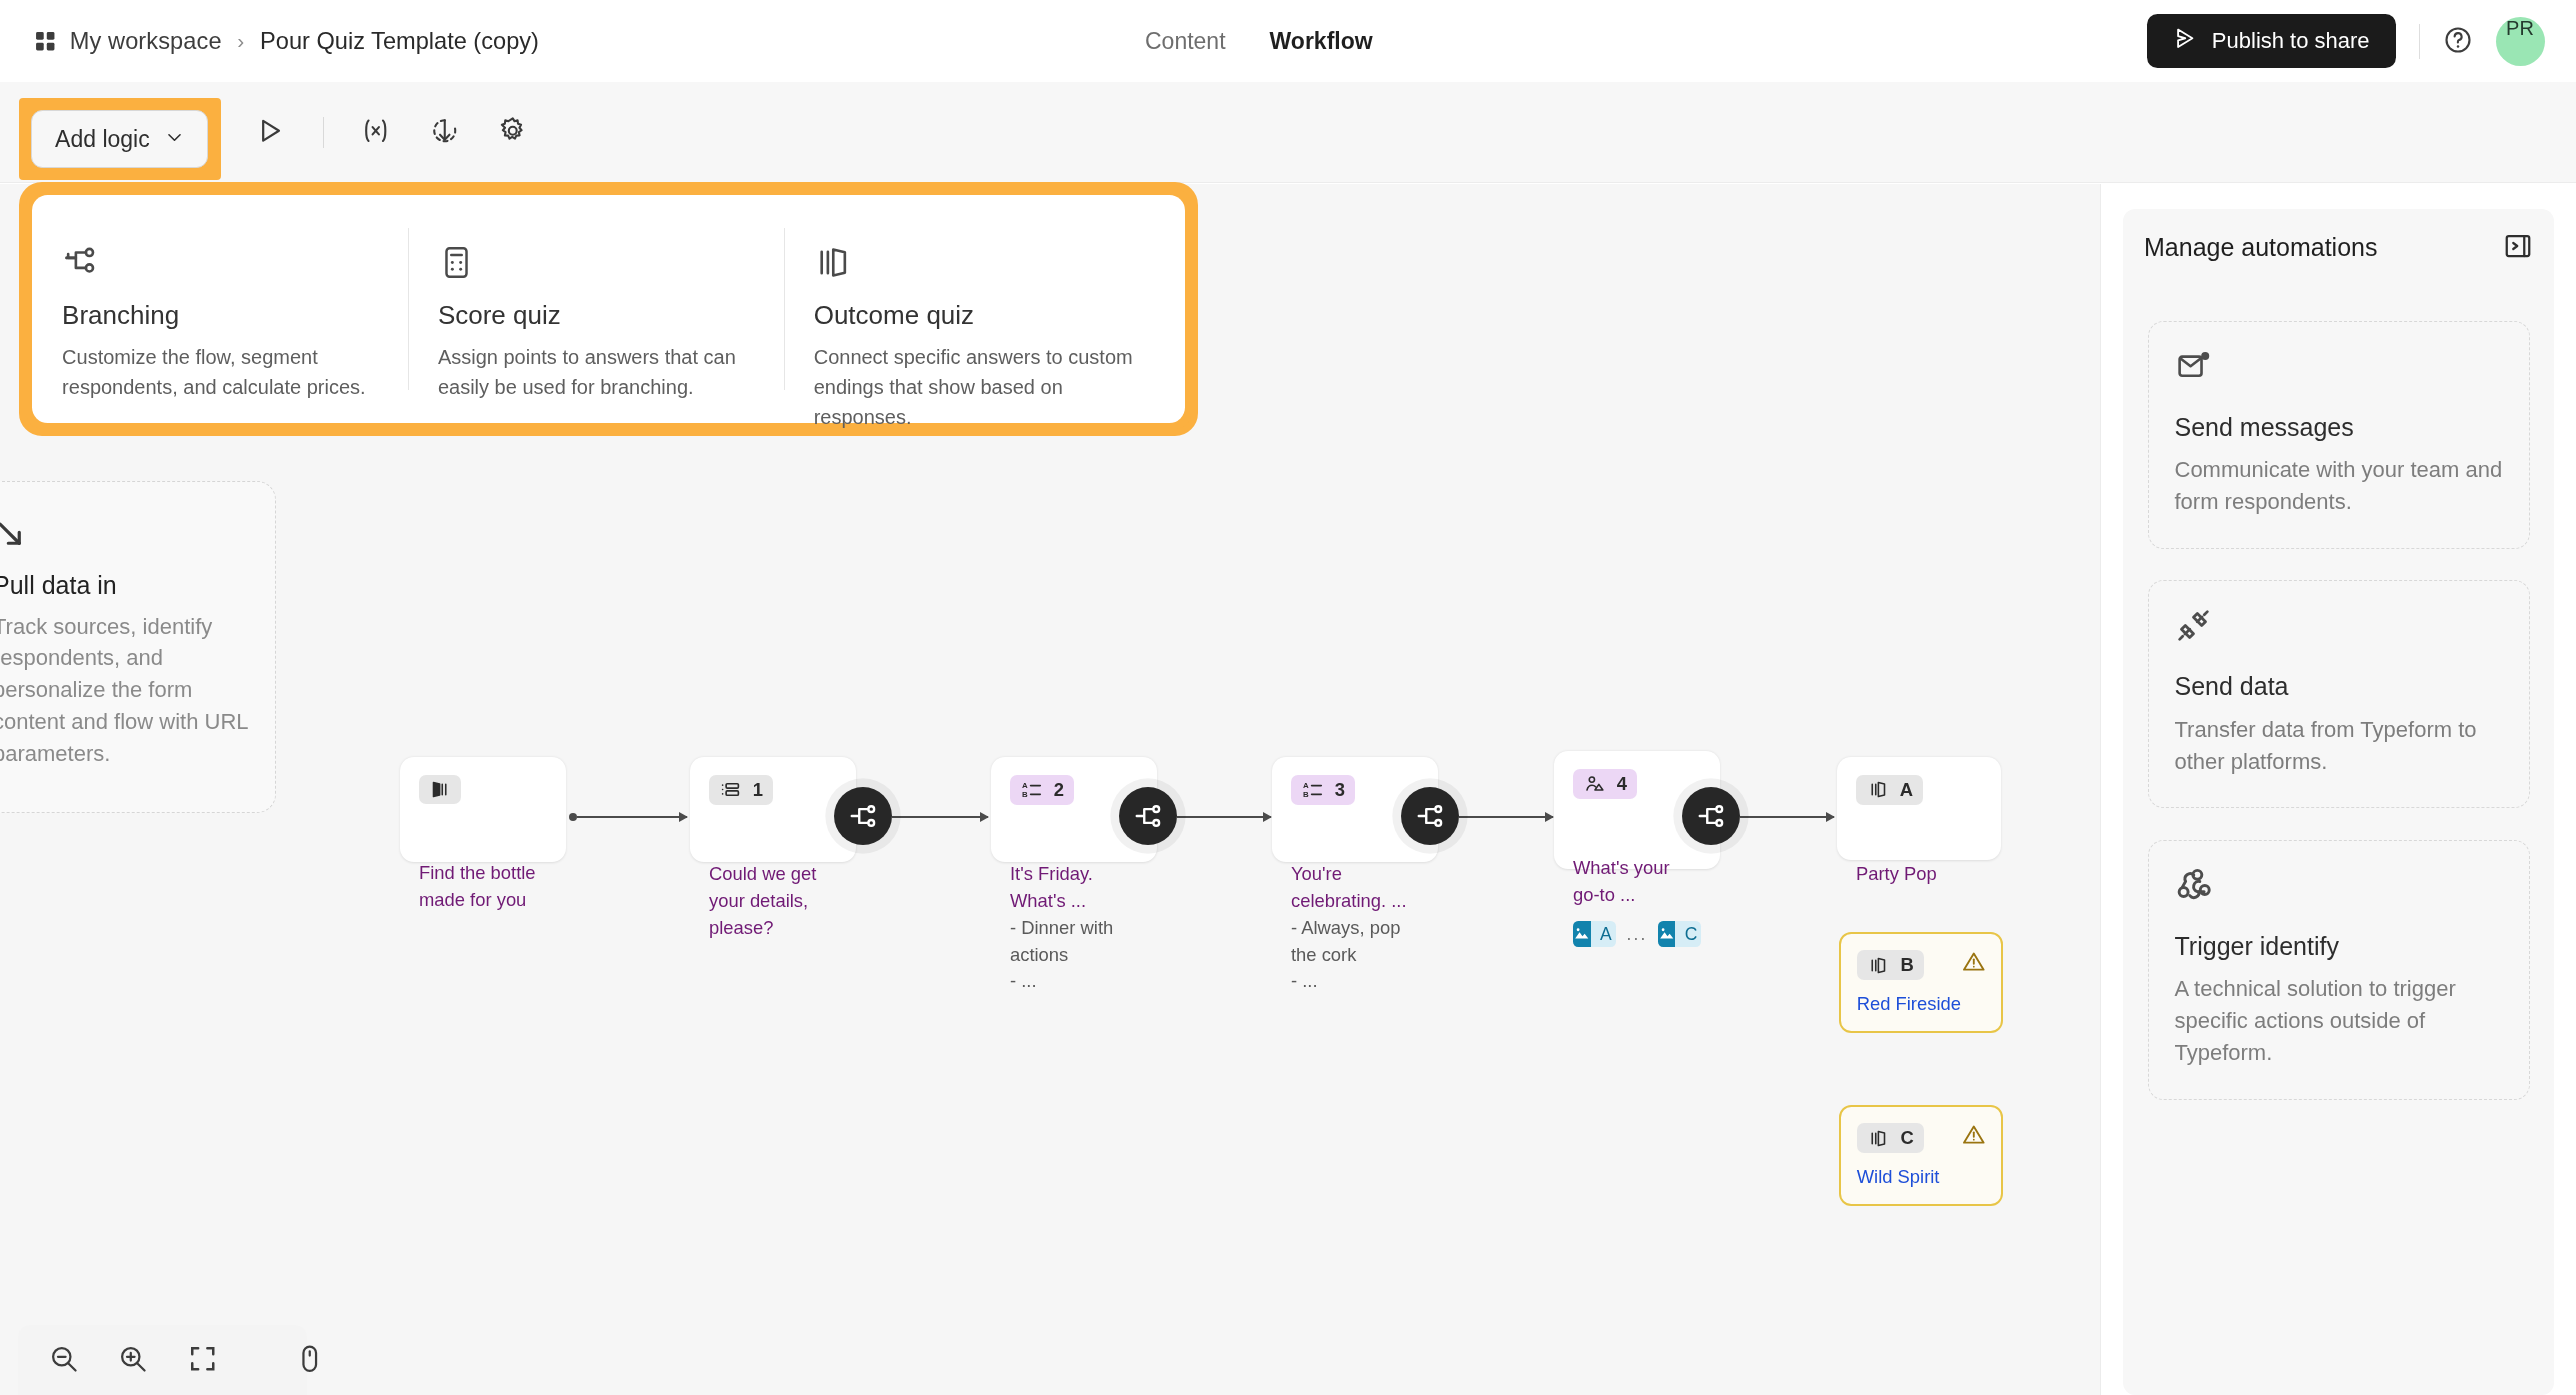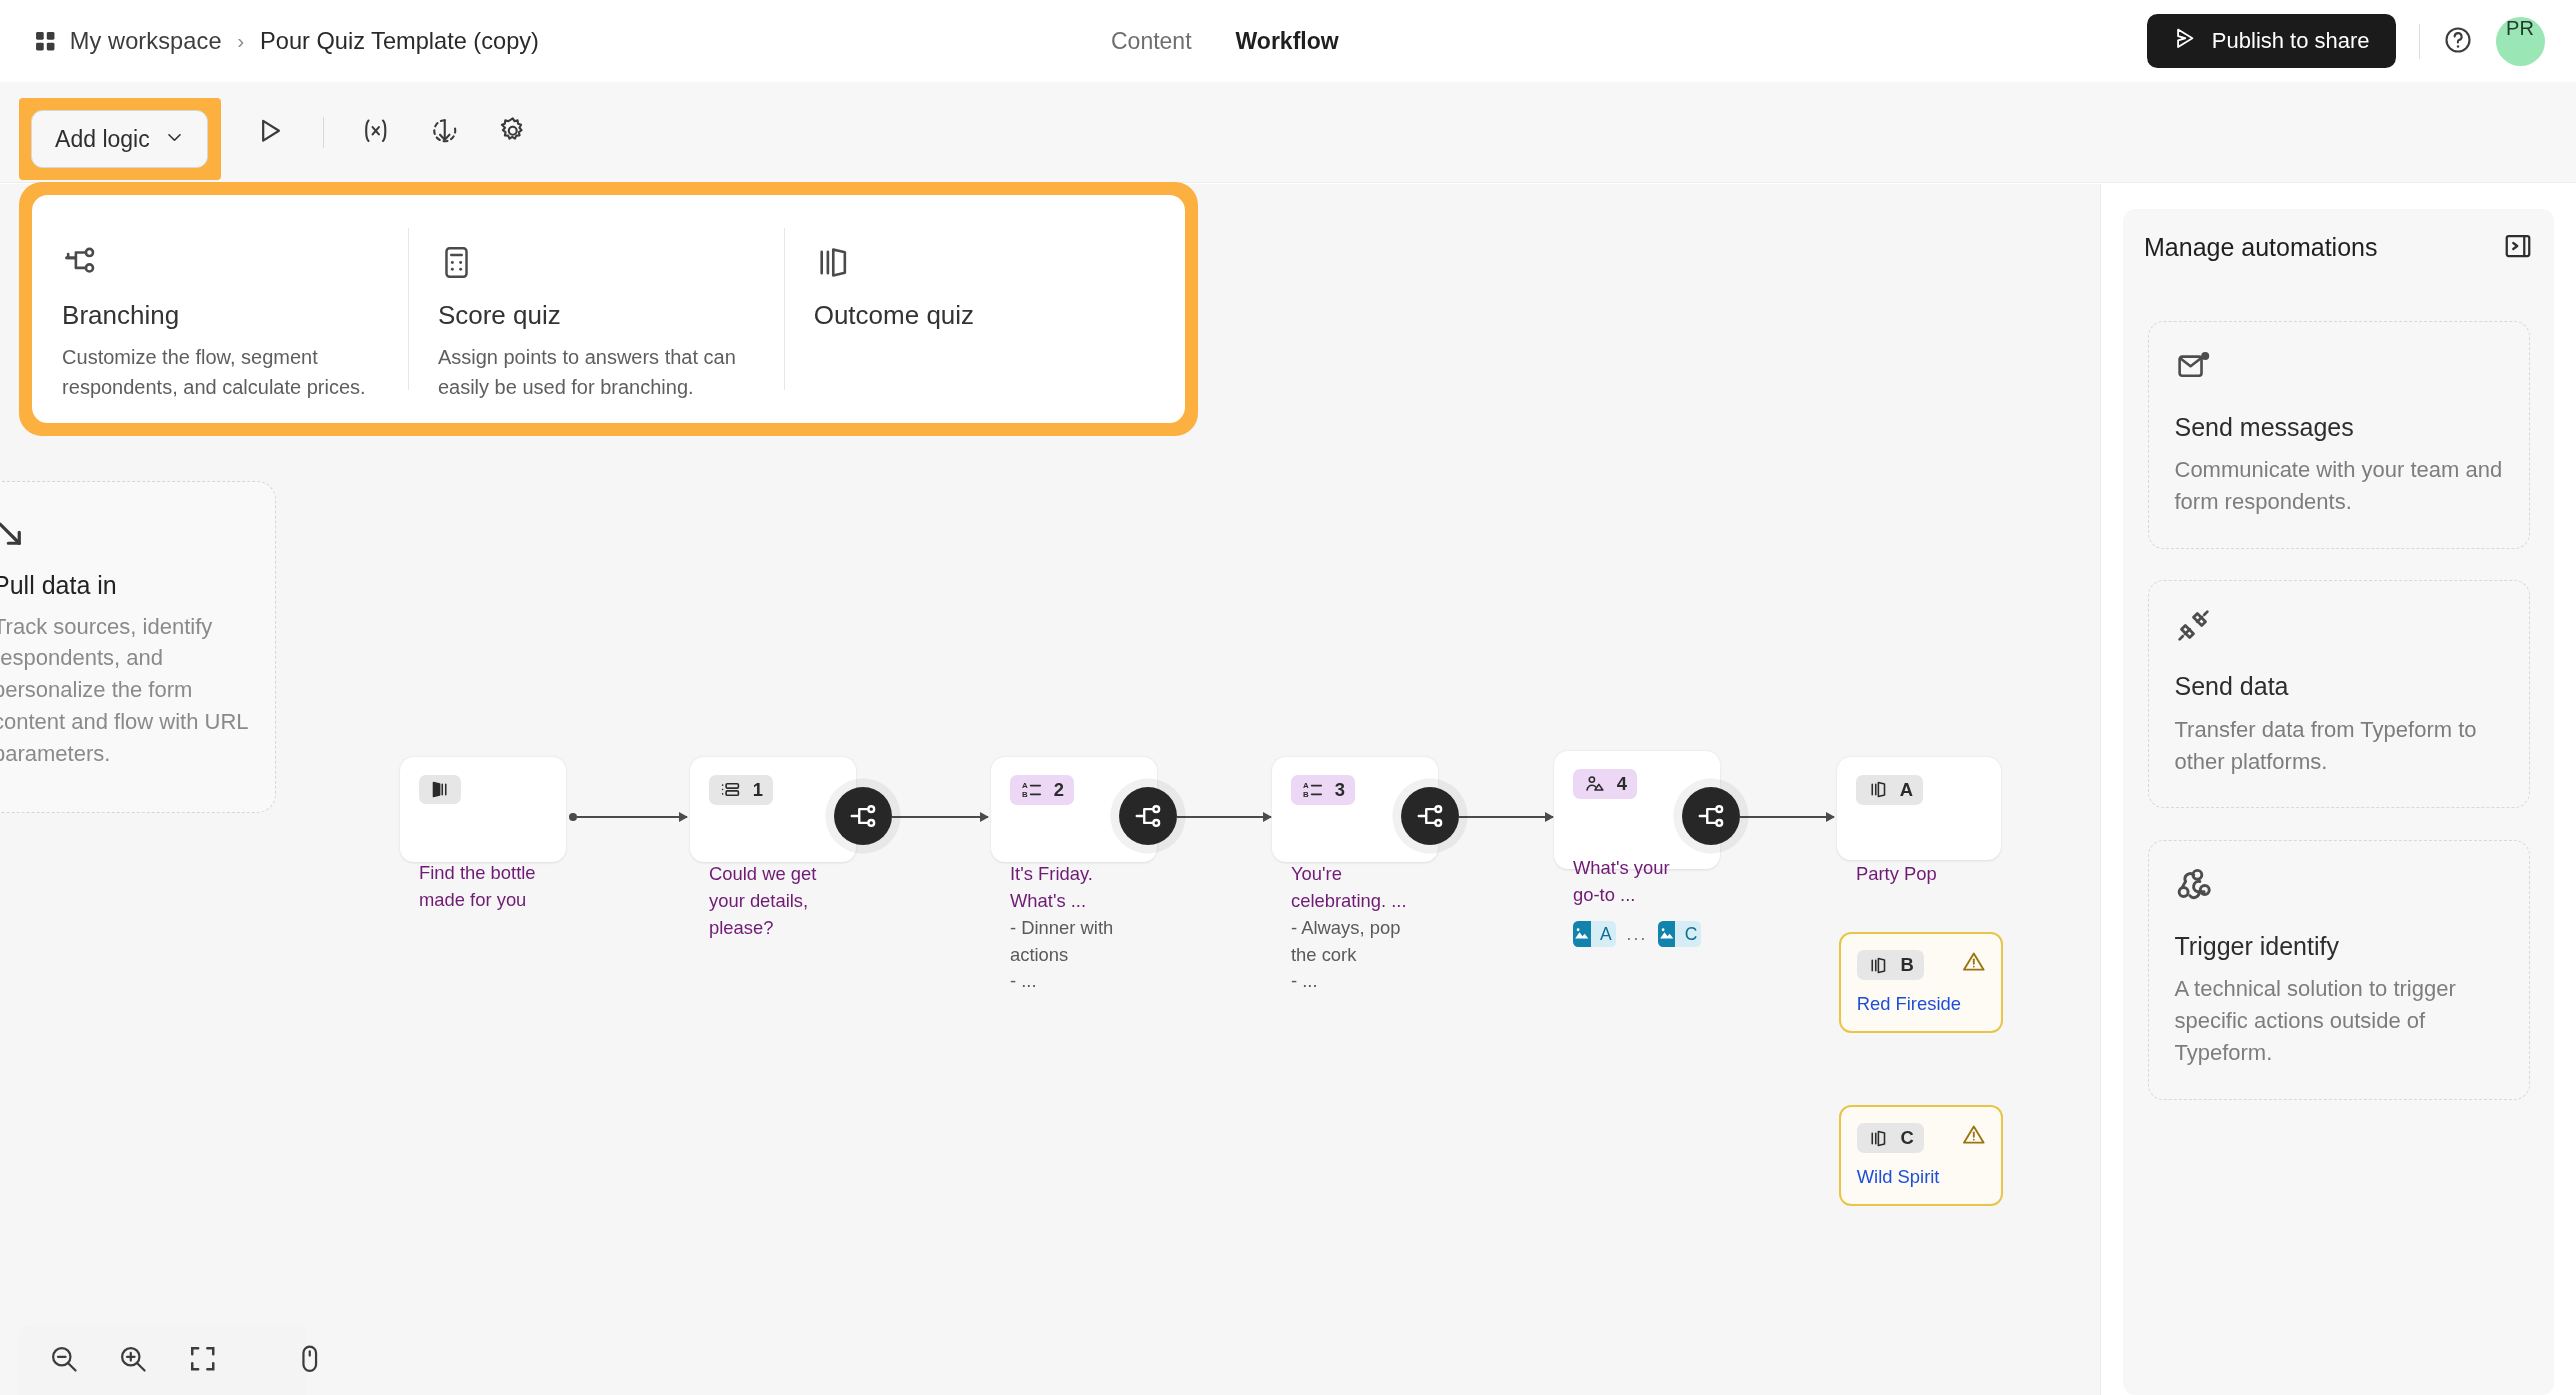--- a/index.html
+++ b/index.html
@@ -17,21 +17,21 @@
     background: #ffffff;
     display: flex; align-items: center;
   }
   .breadcrumb { display: flex; align-items: center; margin-left: 33px; gap: 12.2px; }
   .grid-icon { width: 24.5px; height: 24.5px; display: block; color: #3d3d3d; }
   .bc-text { font-size: 23.6px; color: #3d3d3d; letter-spacing: 0.1px; }
   .bc-sep { font-size: 21px; color: #8c8c8c; margin: 0 3.5px; }
   .bc-title { font-size: 23.6px; color: #2a2a2a; }
 
   .center-tabs {
-    position: absolute; left: 1111px; top: 0; height: 82px;
+    position: absolute; left: 1145px; top: 0; height: 82px;
     display: flex; align-items: center; gap: 44px;
   }
   .tab { font-size: 23px; color: #6e6e6e; cursor: pointer; }
   .tab.active { color: #1f1f1f; font-weight: bold; }
 
   .top-right {
     position: absolute; right: 31.5px; top: 0; height: 82px;
     display: flex; align-items: center; gap: 23px;
   }
   .publish-btn {
@@ -577,20 +577,21 @@
     </div>
 
     <div class="logic-opt wide">
       <span>
         <svg class="lo-icon" viewBox="0 0 24 24" fill="none" stroke="currentColor" stroke-width="1.7" stroke-linejoin="round">
           <path d="M5 5 L5 19 M9 5 L9 19" stroke-linecap="round"></path>
           <path d="M12.5 3.6 L20 5.4 L20 18.6 L12.5 20.4 Z"></path>
         </svg>
       </span>
       <div class="lo-title">Outcome quiz</div>
+      <div class="lo-desc">Connect specific answers to custom endings that show based on responses.</div>
     </div>
 
   </div>
 </div>
 
 <div class="rightpanel">
   <div class="rp-header">
     <span class="rp-title">Manage automations</span>
     <span>
       <svg class="rp-collapse" viewBox="0 0 24 24" fill="none" stroke="currentColor" stroke-width="1.8" stroke-linecap="round" stroke-linejoin="round">

